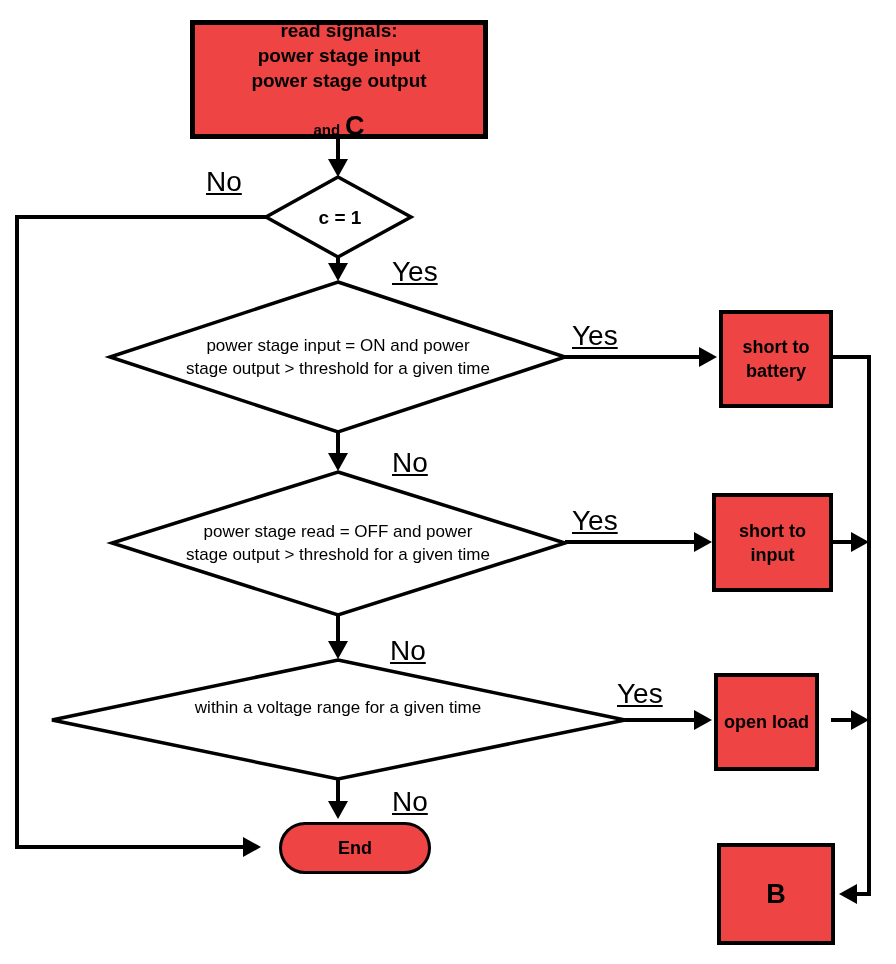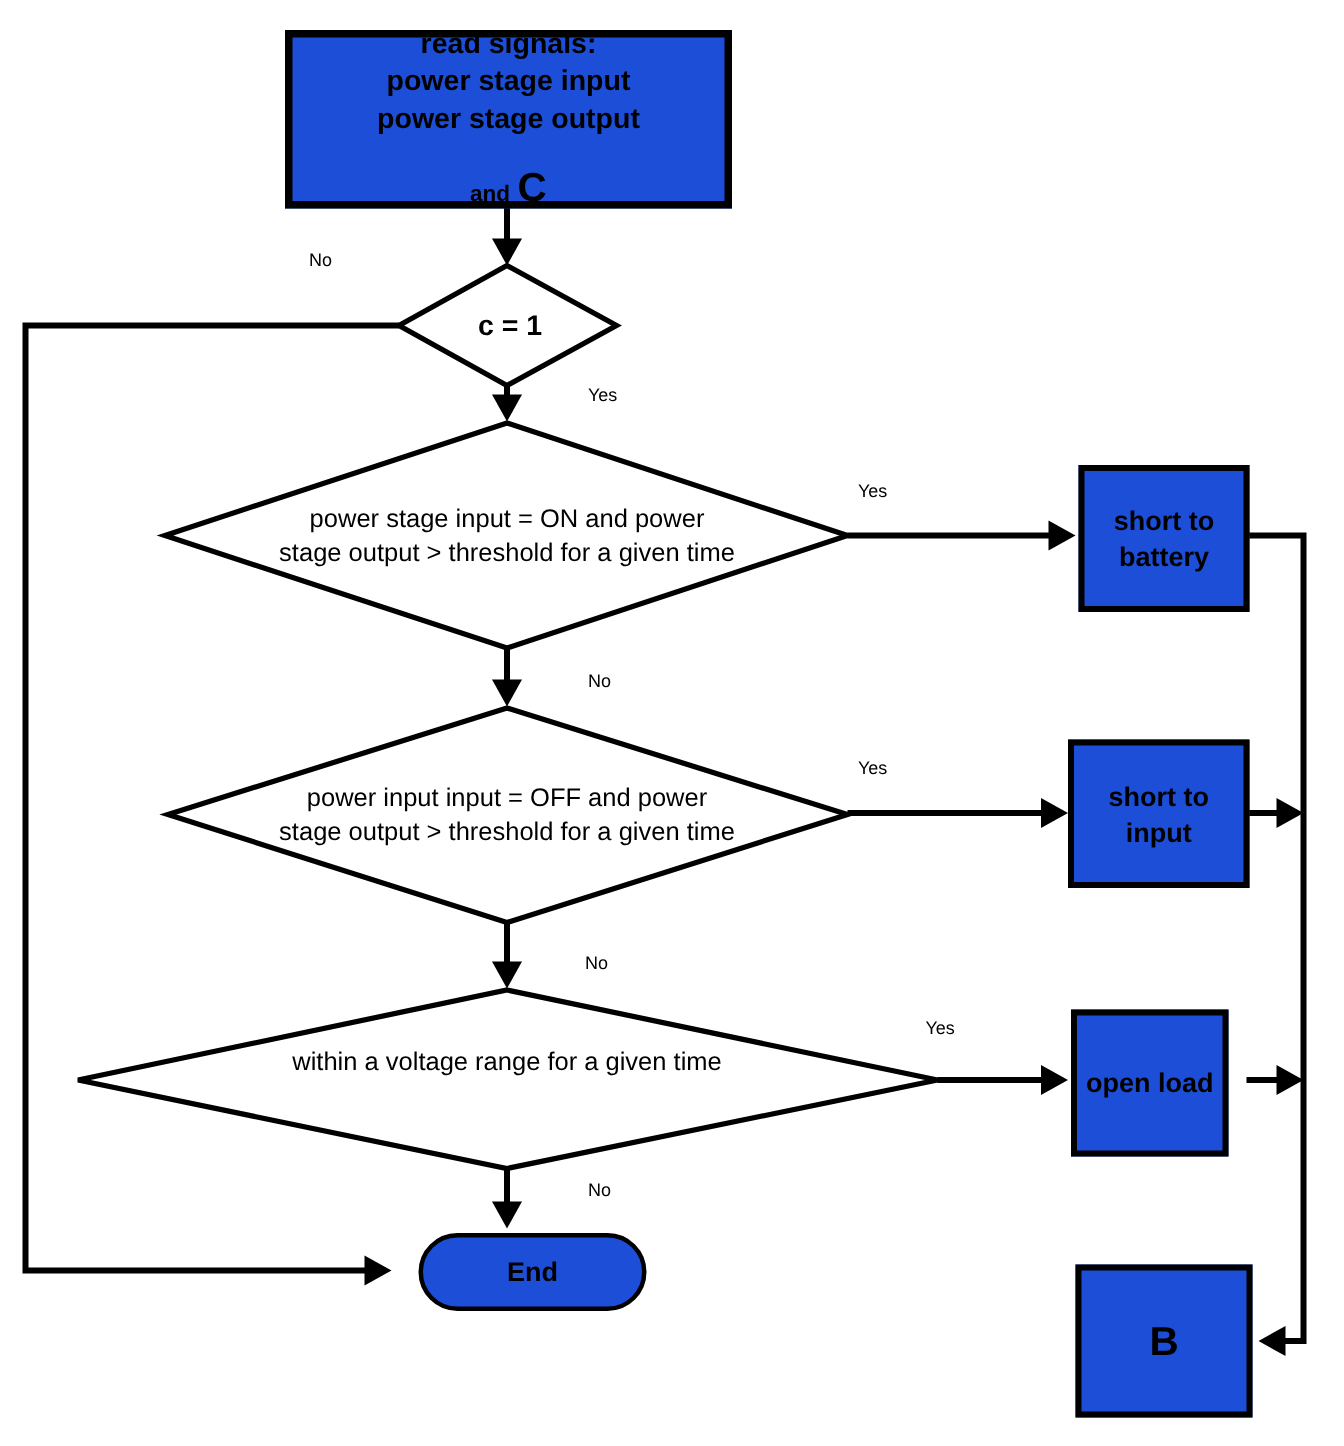--- a/index.html
+++ b/index.html
@@ -13,21 +13,21 @@
     overflow: hidden;
   }
   #wires {
     position: absolute;
     left: 0; top: 0;
     width: 896px; height: 964px;
   }
   .node {
     position: absolute;
     box-sizing: border-box;
-    background: #1d4ed8;
+    background: #ef4444;
     border: 4px solid #000000;
     display: flex;
     flex-direction: column;
     align-items: center;
     justify-content: center;
     text-align: center;
     font-weight: bold;
     font-size: 18px;
     line-height: 24px;
   }
@@ -40,23 +40,24 @@
   .dtext {
     position: absolute;
     text-align: center;
     font-size: 17px;
     line-height: 23px;
     font-weight: normal;
   }
   .dtext.bold-small { font-weight: bold; font-size: 19px; }
   .edge-label {
     position: absolute;
-    font-size: 12px;
+    font-size: 28px;
     font-weight: normal;
     white-space: nowrap;
+    text-decoration: underline;
   }
 </style>
 </head>
 <body>
 
 <div id="flowchart">
 
   <svg id="wires" viewBox="0 0 896 964" xmlns="http://www.w3.org/2000/svg">
     <g stroke="#000000" stroke-width="4" fill="none">
 
@@ -119,21 +120,21 @@
   </div>
 
   <div class="dtext bold-small" style="left:288px; top:206px; width:104px;">c = 1</div>
 
   <div class="dtext" style="left:158px; top:334px; width:360px;">
     <div>power stage input = ON and power</div>
     <div>stage output &gt; threshold for a given time</div>
   </div>
 
   <div class="dtext" style="left:158px; top:520px; width:360px;">
-    <div>power input input = OFF and power</div>
+    <div>power stage read = OFF and power</div>
     <div>stage output &gt; threshold for a given time</div>
   </div>
 
   <div class="dtext" style="left:93px; top:696px; width:490px;">
     <div>within a voltage range for a given time</div>
   </div>
 
   <div class="node" style="left:719px; top:310px; width:114px; height:98px;">
     <div>short to</div>
     <div>battery</div>

